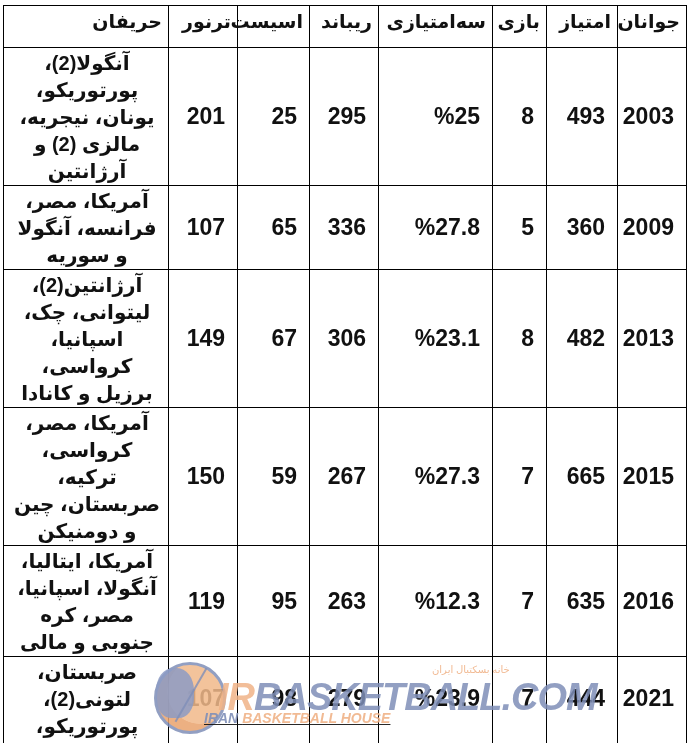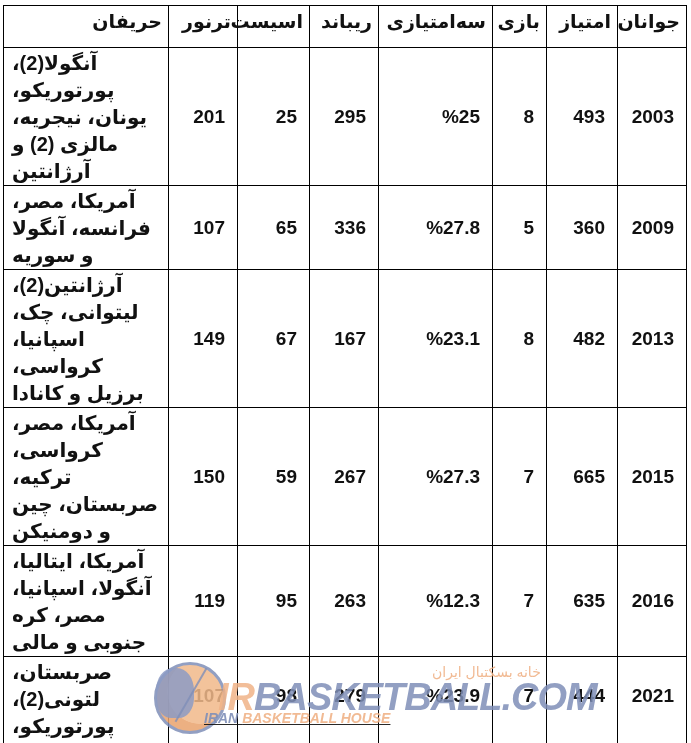--- a/index.html
+++ b/index.html
@@ -32,31 +32,31 @@
     }
     .stats-table th {
       height: 37px;
       font-size: 19px;
       text-align: right;
       padding-top: 0;
       vertical-align: top;
       padding-top: 4px;
     }
     .stats-table td.num {
-      font-size: 19px;
+      font-size: 23px;
       text-align: left;
       direction: ltr;
       padding-left: 0;
       padding-right: 12px;
       text-align: right;
     }
     .stats-table td.opp {
       font-size: 20px;
       line-height: 27px;
-      text-align: left;
+      text-align: center;
       padding-right: 6px;
       padding-left: 8px;
       vertical-align: top;
       padding-top: 2px;
     }
     .stats-table tr.r0 { height: 138px; }
     .stats-table tr.r1 { height: 84px; }
     .stats-table tr.r2 { height: 111px; }
     .stats-table tr.r3 { height: 112px; }
     .stats-table tr.r4 { height: 110px; }
@@ -123,21 +123,21 @@
       font-style: italic;
       white-space: nowrap;
       text-decoration: underline;
     }
     .wm-sub .iran { color: #7f8fb8; opacity: 0.9; }
     .wm-sub .house { color: #f0b388; opacity: 0.9; }
     .wm-fa {
       position: absolute;
       left: 282px;
       top: 14px;
-      font-size: 14px;
+      font-size: 10px;
       color: #f0b388;
       direction: rtl;
       white-space: nowrap;
       opacity: 0.9;
     }
   </style>
 </head>
 <body>
 
 <table class="stats-table">
@@ -182,21 +182,21 @@
       <td class="num">336</td>
       <td class="num">65</td>
       <td class="num">107</td>
       <td class="opp">آمریکا، مصر، فرانسه، آنگولا و سوریه</td>
     </tr>
     <tr class="r2">
       <td class="num">2013</td>
       <td class="num">482</td>
       <td class="num">8</td>
       <td class="num">%23.1</td>
-      <td class="num">167</td>
+      <td class="num">306</td>
       <td class="num">67</td>
       <td class="num">149</td>
       <td class="opp">آرژانتین(2)، لیتوانی، چک، اسپانیا، کرواسی، برزیل و کانادا</td>
     </tr>
     <tr class="r3">
       <td class="num">2015</td>
       <td class="num">665</td>
       <td class="num">7</td>
       <td class="num">%27.3</td>
       <td class="num">267</td>

